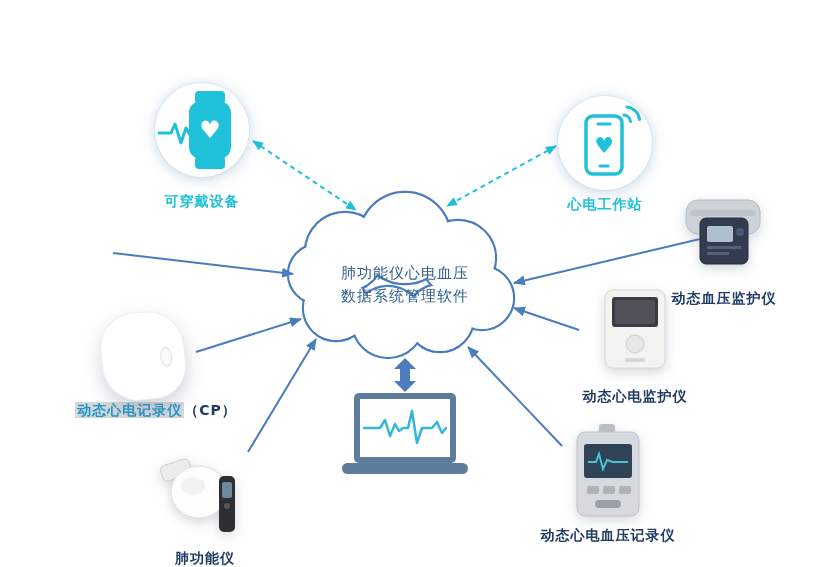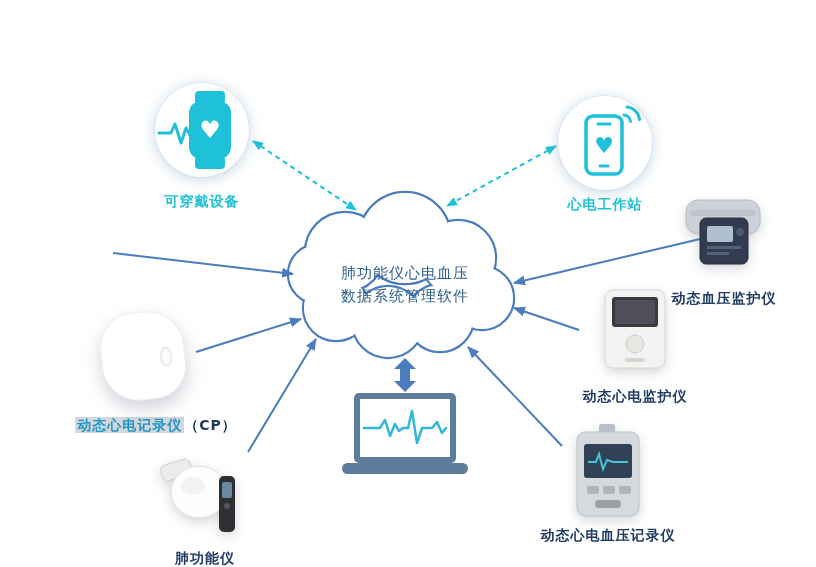--- a/index.html
+++ b/index.html
@@ -148,21 +148,21 @@
       </svg>
     </div>
     <div class="label teal" style="margin-top:6px">心电工作站</div>
   </div>
 
 
   <div class="node" style="left:60px;top:312px;width:192px">
     <div class="holter-blob" style="margin-right:26px">
       <div class="holter-btn"></div>
     </div>
-    <div class="label holter-label" style="margin-top:17px">
+    <div class="label holter-label" style="margin-top:2px">
       <span class="hl">动态心电记录仪</span><span>（CP）</span>
     </div>
   </div>
 
   <div class="node" style="left:150px;top:448px;width:110px">
     <svg class="device-img" width="92" height="88" viewBox="0 0 92 88">
       <rect x="2" y="14" width="30" height="16" rx="5" fill="#ececea" stroke="#d0d0ce" transform="rotate(-18 17 22)"></rect>
       <ellipse cx="40" cy="44" rx="28" ry="26" fill="#fdfdfc" stroke="#dedddb"></ellipse>
       <ellipse cx="34" cy="38" rx="12" ry="9" fill="#f2f2f0"></ellipse>
       <rect x="60" y="28" width="16" height="56" rx="5" fill="#2e2f33"></rect>

